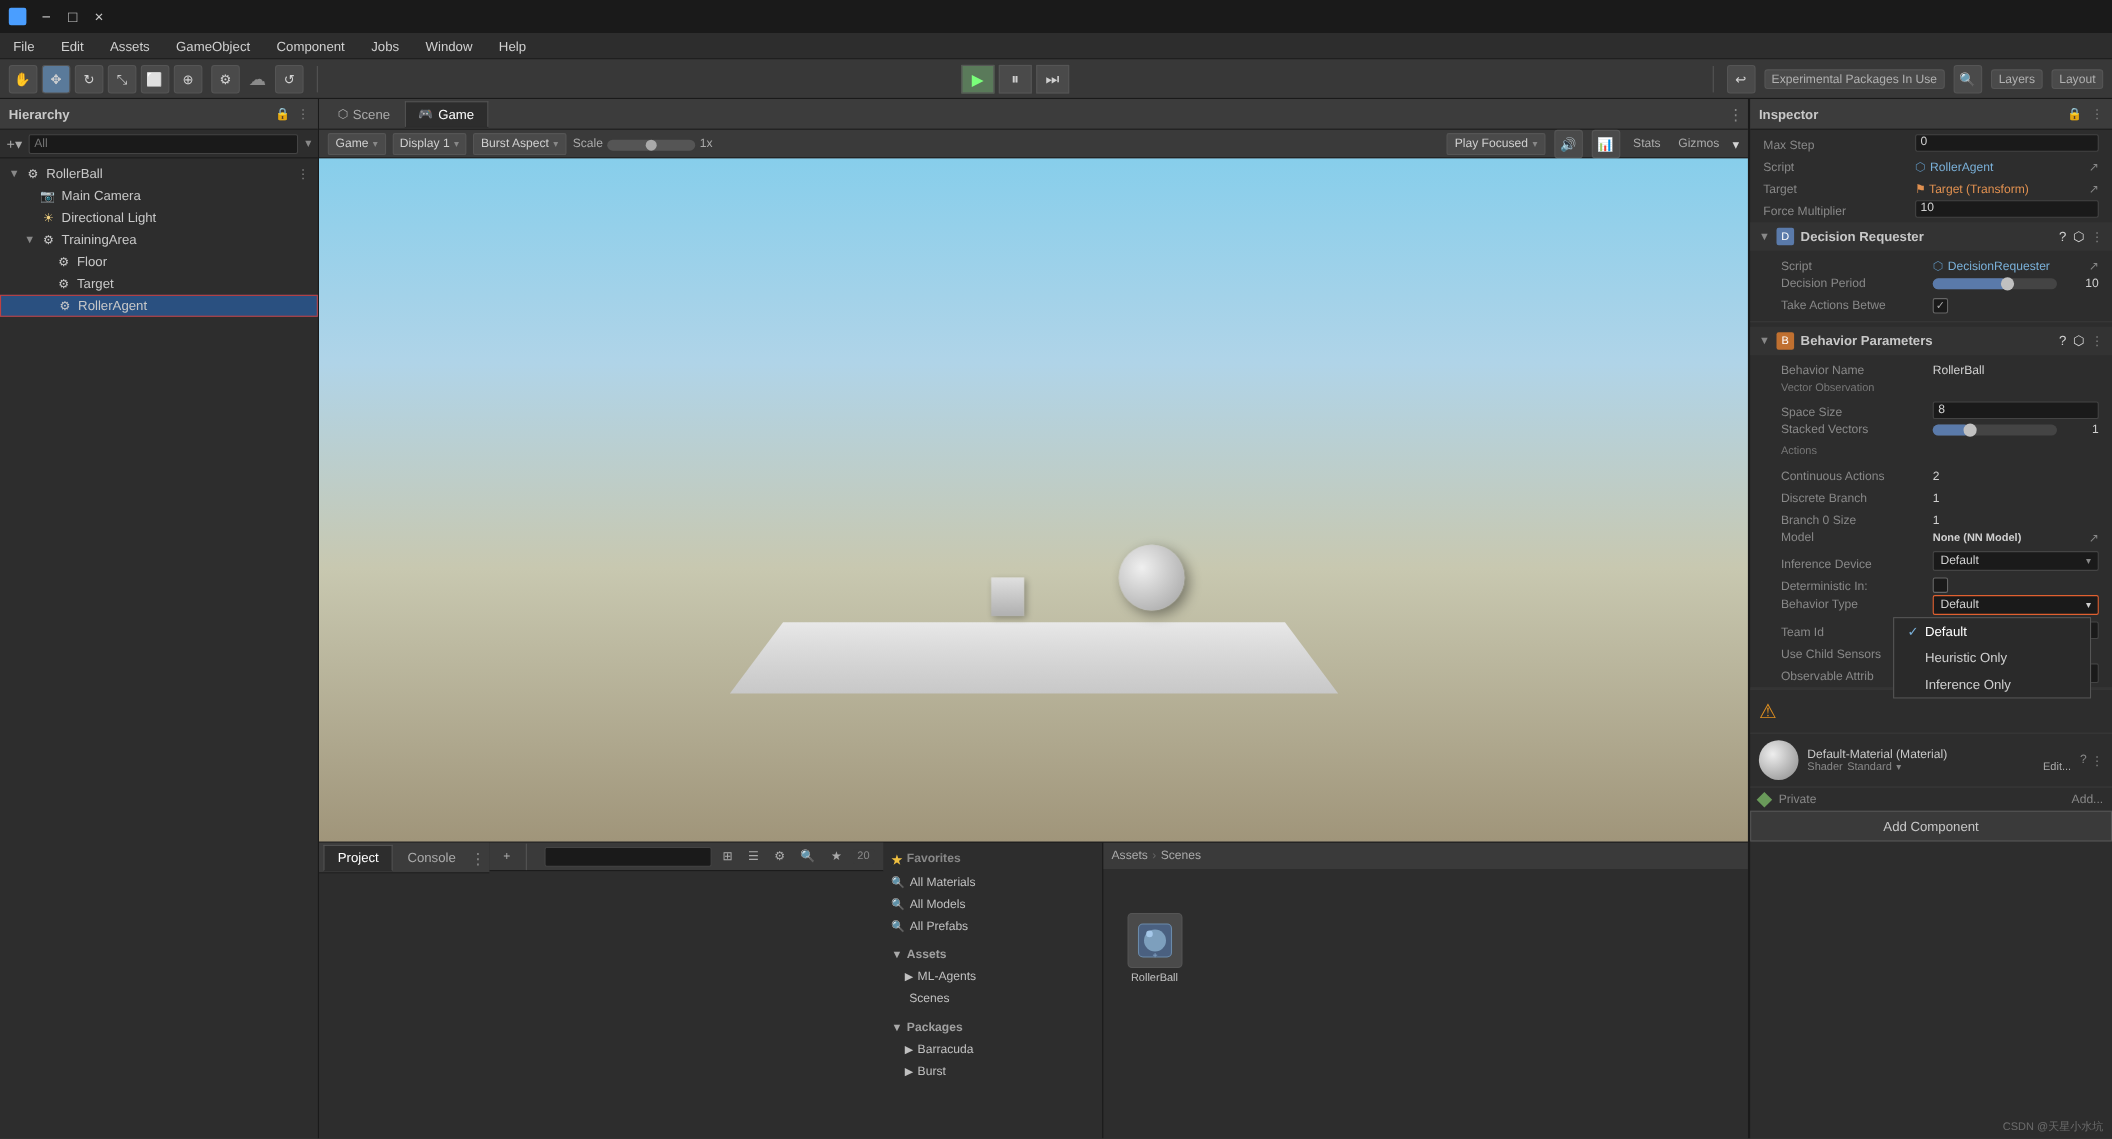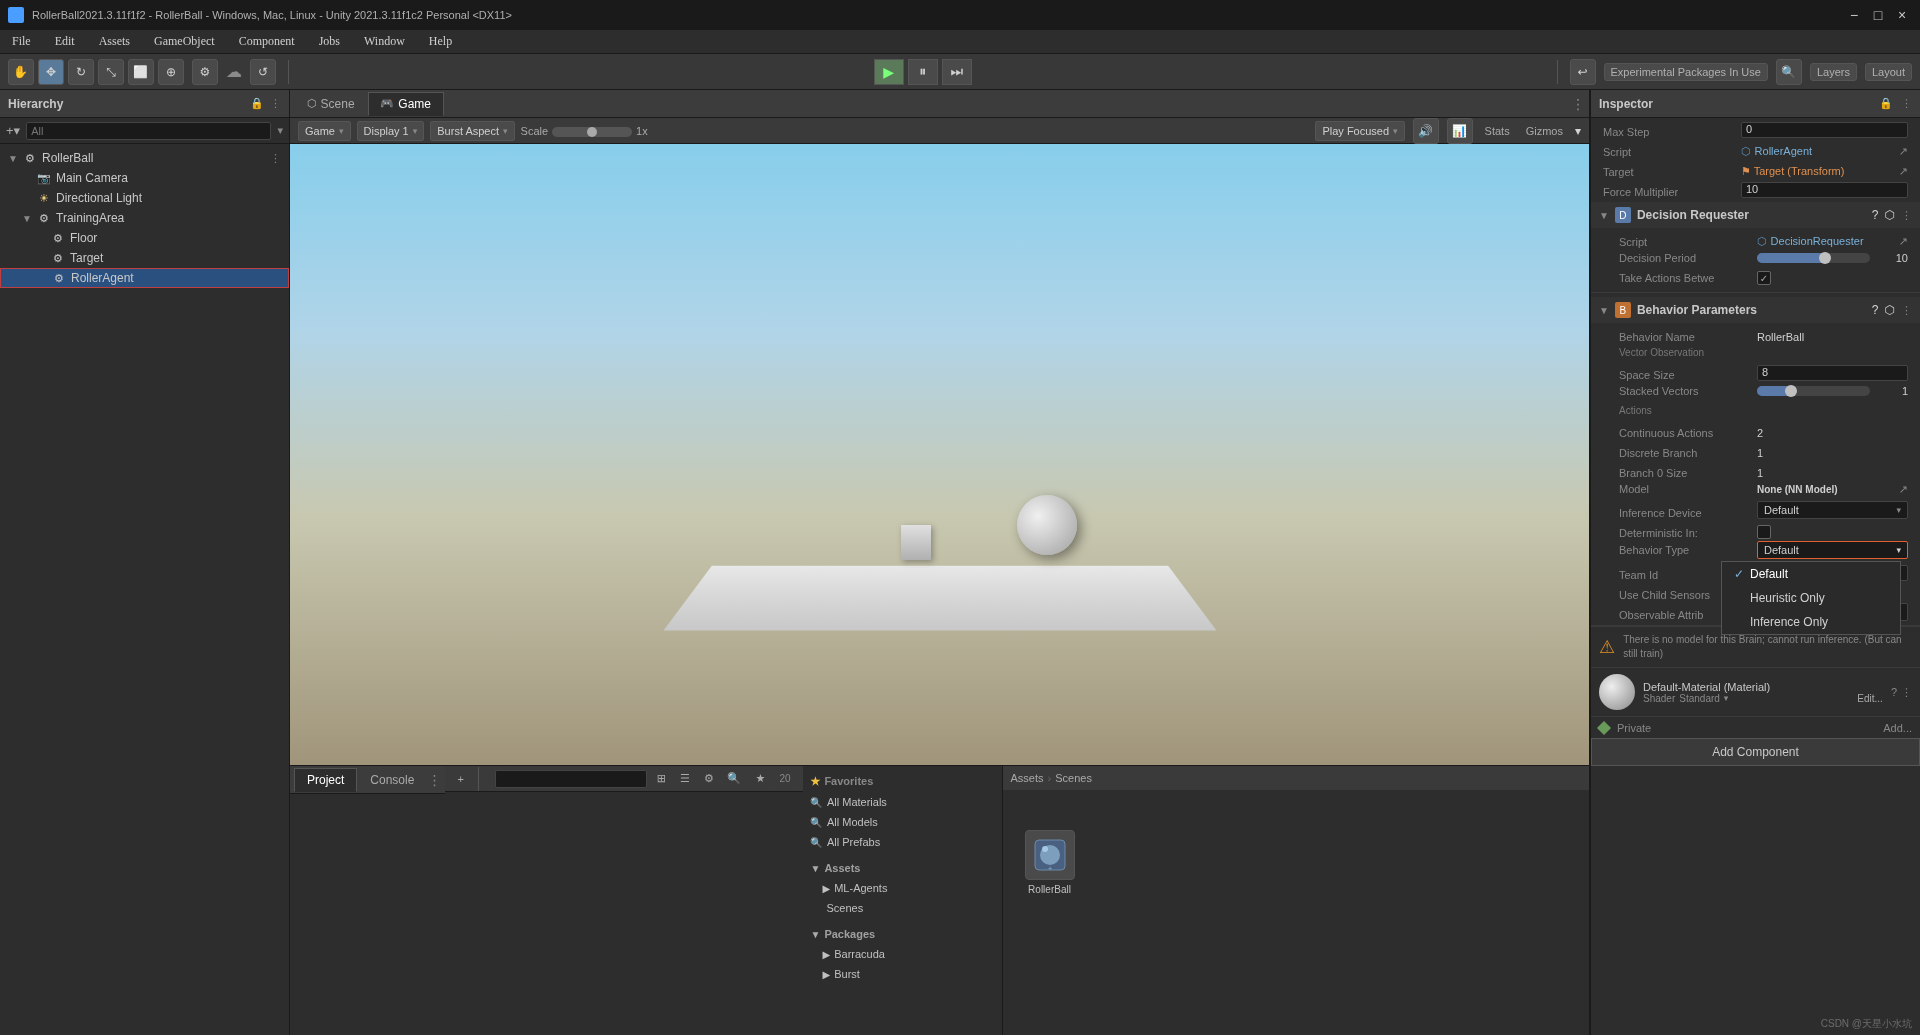--- a/index.html
+++ b/index.html
@@ -52,21 +52,20 @@
 
     
     #menu-bar {
       height: 24px;
       background: #2d2d2d;
       display: flex;
       align-items: center;
       padding: 0 8px;
       gap: 16px;
       border-bottom: 1px solid #1a1a1a;
-      font-family: Liberation Serif, serif;
     }
     .menu-item {
       font-size: 12px;
       color: #d0d0d0;
       cursor: pointer;
       padding: 2px 4px;
     }
 
     
     #toolbar {
@@ -744,21 +743,20 @@
     
     ::-webkit-scrollbar { width: 6px; height: 6px; }
     ::-webkit-scrollbar-track { background: #2a2a2a; }
     ::-webkit-scrollbar-thumb { background: #555; border-radius: 3px; }
   </style>
 </head>
 <body>
 
 <div id="title-bar">
   <div class="app-icon"></div>
-  <span class="title-text">RollerBall2021.3.11f1f2 - RollerBall - Windows, Mac, Linux - Unity 2021.3.11f1c2 Personal &lt;DX11&gt;</span>
   <div class="window-controls">
     <button class="wc-btn">−</button>
     <button class="wc-btn">□</button>
     <button class="wc-btn">×</button>
   </div>
 </div>
 
 <div id="menu-bar">
   <span class="menu-item">File</span>
   <span class="menu-item">Edit</span>
@@ -1186,22 +1184,20 @@
         <div class="inf-dropdown">
           <span>Ignore</span>
           <span style="font-size:9px;color:#888;">▾</span>
         </div>
       </div>
 
     </div>
 
     <div class="warning-bar">
       <span class="warning-icon">⚠</span>
-      <span class="warning-text">There is no model for this Brain; cannot run inference.
-(But can still train)</span>
     </div>
 
     <div class="material-section">
       <div class="mat-sphere"></div>
       <div class="mat-info">
         <div class="mat-name">Default-Material (Material)</div>
         <div class="mat-type" style="display:flex;gap:4px;align-items:center;">
           <span>Shader</span>
           <span>Standard</span>
           <span style="font-size:9px;color:#888;">▾</span>

